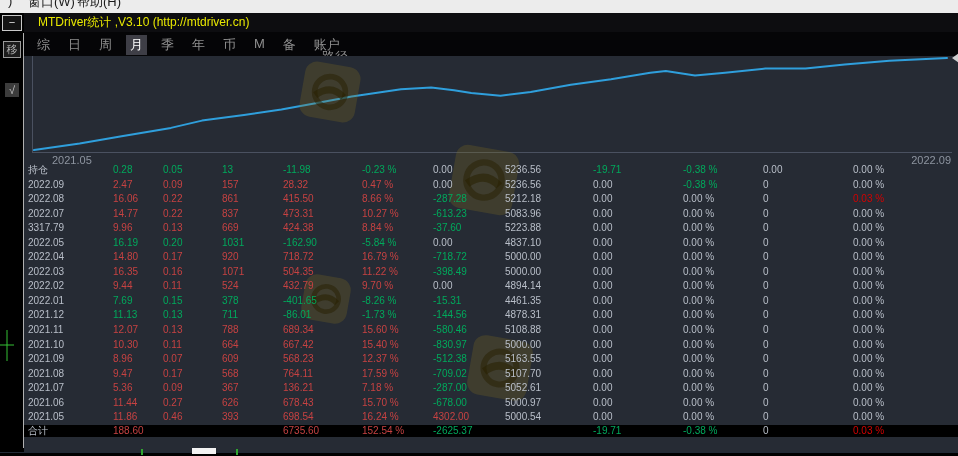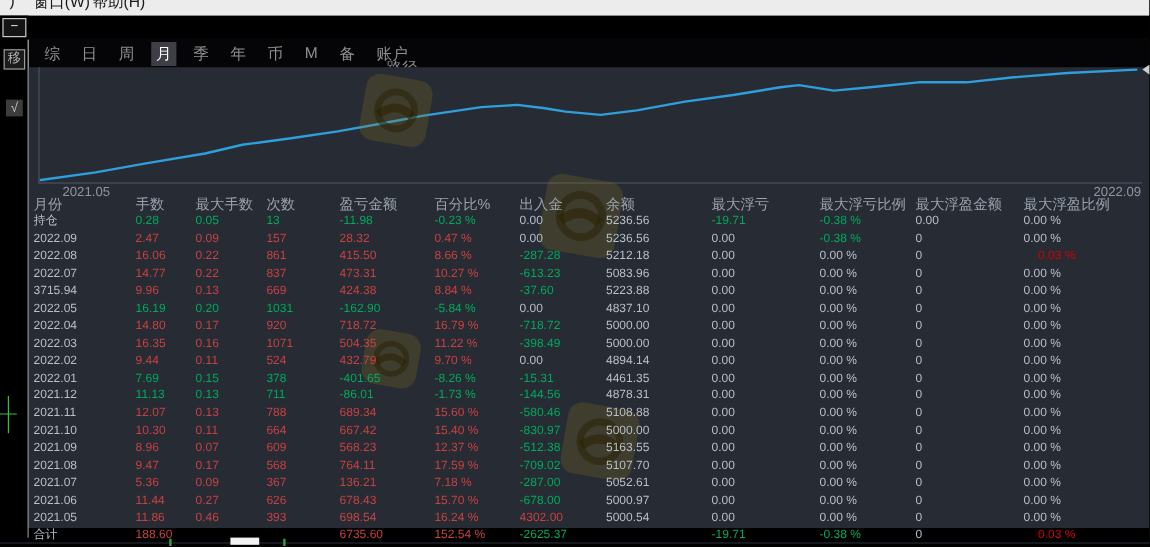--- a/index.html
+++ b/index.html
@@ -51,21 +51,21 @@
 
   
   .table{position:absolute;left:24px;top:163px;width:934px;}
   .thead,.trow{display:grid;padding-left:4px;
     grid-template-columns:85px 50px 59px 61px 79px 71px 72px 88px 90px 80px 90px 105px;}
   .thead{height:15px;line-height:15px;font-size:12px;color:#9ba3ae;}
   .trow{height:14.55px;line-height:14.55px;font-size:10px;}
   .trow.sum{height:12.5px;line-height:12.5px;background:#000;}
   .td,.th{white-space:nowrap;overflow:hidden;}
   .c-red{color:#c64242;}
-  .c-bred{color:#d40000;margin-left:12px;}
+  .c-bred{color:#d40000;}
   .c-green{color:#00a95c;}
   .c-white{color:#b9bfc9;}
 
   
   .bottom-strip{position:absolute;left:0;top:452px;width:958px;height:4px;background:#000;border-top:1px solid #222a36;}
   .scroll-thumb{position:absolute;left:192px;top:448px;width:24px;height:6px;background:#f2f2f2;}
   .tick{position:absolute;top:449px;width:2px;height:6px;background:#2fa52f;}
   .tick.t1{left:141px;}
   .tick.t2{left:236px;}
 
@@ -85,20 +85,23 @@
   <div class="sidebar">
     <div class="btn-min">−</div>
     <div class="btn-move">移</div>
     <div class="btn-check">√</div>
   </div>
   <svg class="crosshair" width="16" height="32" viewBox="0 0 16 32">
     <line x1="0" y1="15" x2="14" y2="15" stroke="#35c135" stroke-width="1"></line>
     <line x1="7" y1="0" x2="7" y2="31" stroke="#35c135" stroke-width="1"></line>
   </svg>
 
+  <div class="titlebar">
+    <span class="t">MTDriver统计 ,V3.10 (http://mtdriver.cn)</span>
+  </div>
 
   <div class="tabbar">
     <div class="tabs">
         <span class="tab">综</span>
         <span class="tab">日</span>
         <span class="tab">周</span>
         <span class="tab active">月</span>
         <span class="tab">季</span>
         <span class="tab">年</span>
         <span class="tab">币</span>
@@ -140,34 +143,20 @@
       </svg>
   </div>
   <div class="wm" style="left:470px;top:338px;width:60px;height:60px;">
     <svg viewBox="0 0 40 40">
         <circle cx="20" cy="20" r="11" fill="none" stroke="rgba(40,32,0,0.5)" stroke-width="4"></circle>
         <path d="M10 24 Q20 14 30 22" stroke="rgba(40,32,0,0.55)" stroke-width="5" fill="none"></path>
       </svg>
   </div>
 
   <div class="table">
-    <div class="thead" id="thead">
-        <span class="th">月份</span>
-        <span class="th">手数</span>
-        <span class="th">最大手数</span>
-        <span class="th">次数</span>
-        <span class="th">盈亏金额</span>
-        <span class="th">百分比%</span>
-        <span class="th">出入金</span>
-        <span class="th">余额</span>
-        <span class="th">最大浮亏</span>
-        <span class="th">最大浮亏比例</span>
-        <span class="th">最大浮盈金额</span>
-        <span class="th">最大浮盈比例</span>
-      </div>
     <div id="tbody">
         <div class="trow">
           <span class="td c-white">持仓</span>
           <span class="td c-green">0.28</span>
           <span class="td c-green">0.05</span>
           <span class="td c-green">13</span>
           <span class="td c-green">-11.98</span>
           <span class="td c-green">-0.23 %</span>
           <span class="td c-white">0.00</span>
           <span class="td c-white">5236.56</span>
@@ -212,21 +201,21 @@
           <span class="td c-red">473.31</span>
           <span class="td c-red">10.27 %</span>
           <span class="td c-green">-613.23</span>
           <span class="td c-white">5083.96</span>
           <span class="td c-white">0.00</span>
           <span class="td c-white">0.00 %</span>
           <span class="td c-white">0</span>
           <span class="td c-white">0.00 %</span>
         </div>
         <div class="trow">
-          <span class="td c-white">3715.94</span>
+          <span class="td c-white">3317.79</span>
           <span class="td c-red">9.96</span>
           <span class="td c-red">0.13</span>
           <span class="td c-red">669</span>
           <span class="td c-red">424.38</span>
           <span class="td c-red">8.84 %</span>
           <span class="td c-green">-37.60</span>
           <span class="td c-white">5223.88</span>
           <span class="td c-white">0.00</span>
           <span class="td c-white">0.00 %</span>
           <span class="td c-white">0</span>

